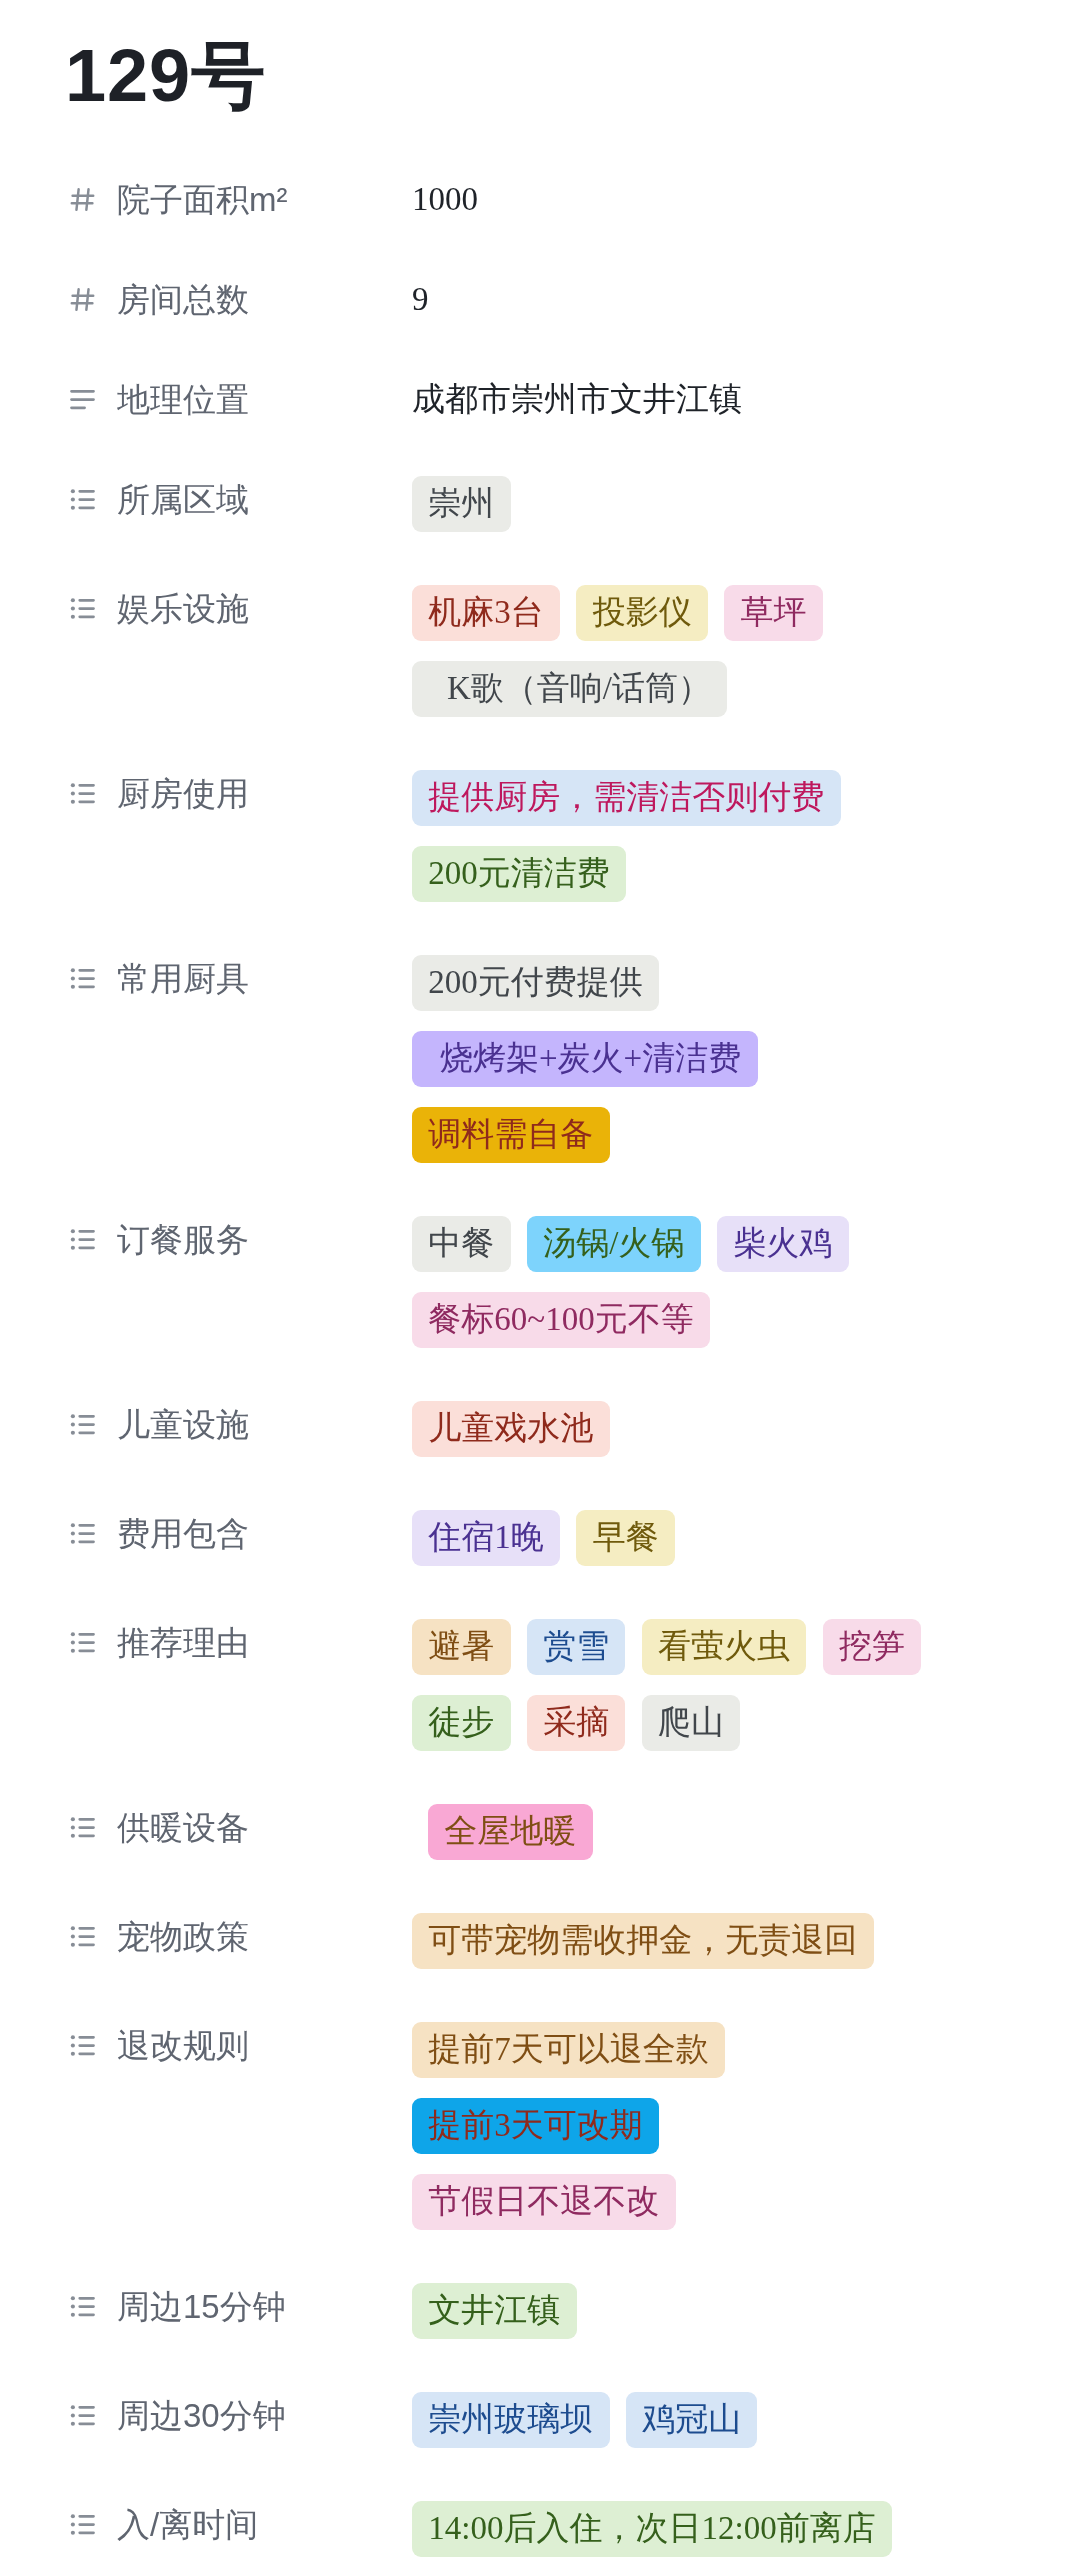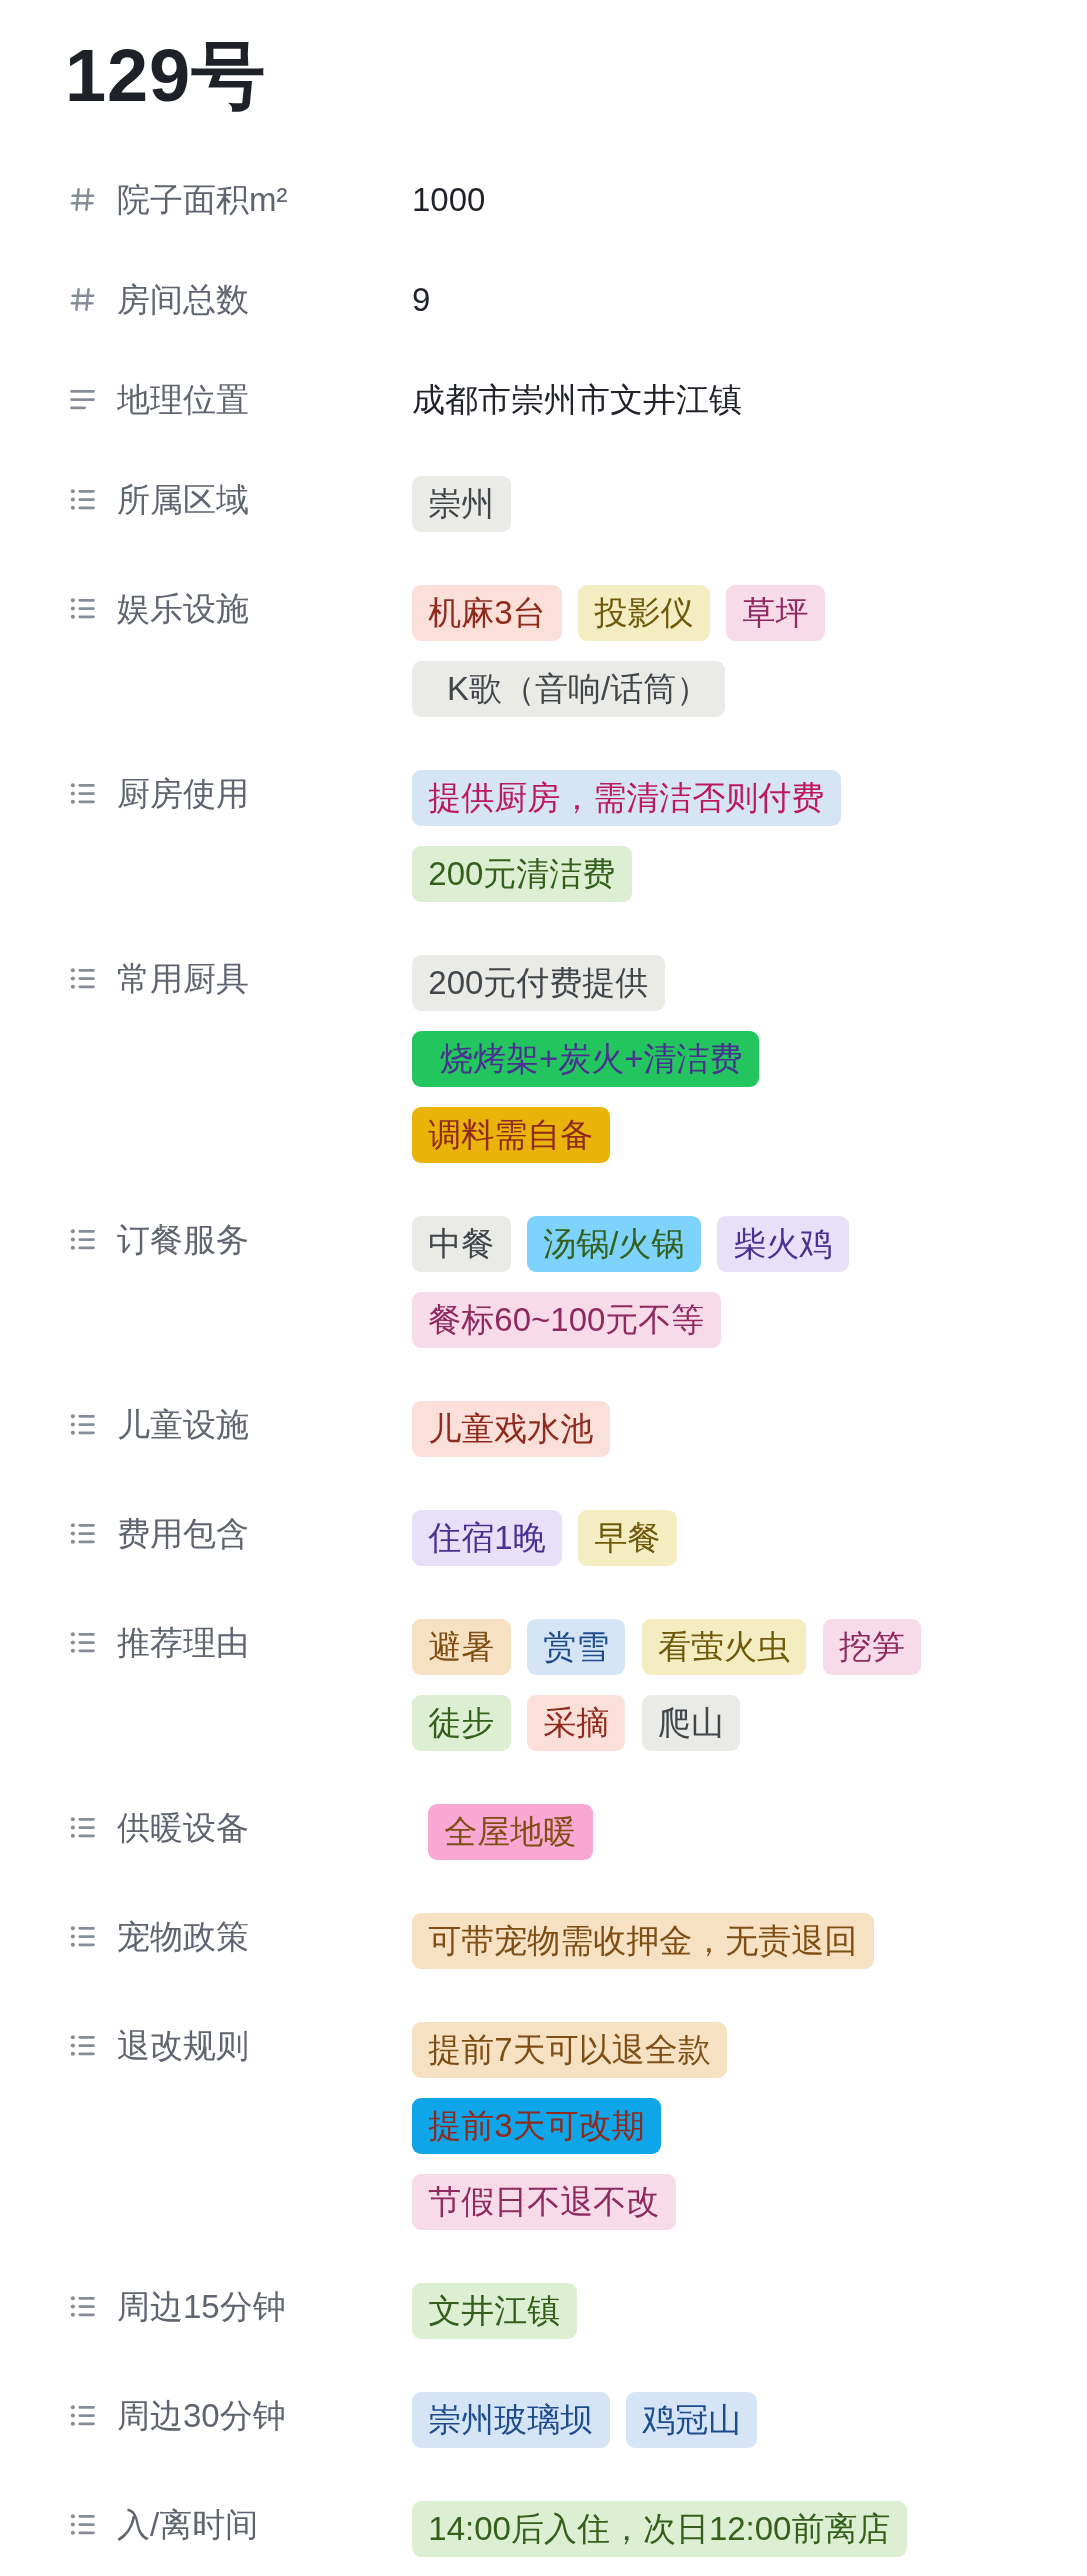--- a/index.html
+++ b/index.html
@@ -41,21 +41,21 @@
   .ficon svg { width: 33px; height: 33px; display: block; }
   .flabel {
     width: 295px;
     flex: none;
     font-size: 33px;
     color: #5f6570;
     line-height: 47px;
     white-space: nowrap;
     overflow: hidden;
   }
-  .fvalue { flex: 1; min-width: 0; }
+  .fvalue { flex: 1; min-width: 0; font-family: Liberation Serif, serif; }
   .fvalue.text {
     font-size: 33px;
     color: #1f2329;
     line-height: 47px;
   }
   .fvalue.tags {
     display: flex;
     flex-direction: column;
     gap: 20px;
   }
@@ -172,21 +172,21 @@
             <circle cx="5" cy="18" r="1.5" fill="currentColor"></circle>
             <path d="M10 6 H20 M10 12 H20 M10 18 H20" stroke="currentColor" stroke-width="2" stroke-linecap="round"></path>
           </svg>
         </span>
         <div class="flabel">常用厨具</div>
         <div class="fvalue tags">
           <div class="tag-line">
             <span class="tag" style="background: rgb(234, 235, 231); color: rgb(65, 70, 75);">200元付费提供</span>
           </div>
           <div class="tag-line">
-            <span class="tag" style="background: #22c55e; color: rgb(74, 49, 145); padding-left: 28px;">烧烤架+炭火+清洁费</span>
+            <span class="tag" style="background: #c4b5fd; color: rgb(74, 49, 145); padding-left: 28px;">烧烤架+炭火+清洁费</span>
           </div>
           <div class="tag-line">
             <span class="tag" style="background: #eab308; color: rgb(143, 42, 28);">调料需自备</span>
           </div>
         </div>
       </div>
       <div class="row">
         <span class="ficon">
           <svg viewBox="0 0 24 24" fill="none">
             <circle cx="5" cy="6" r="1.5" fill="currentColor"></circle>

